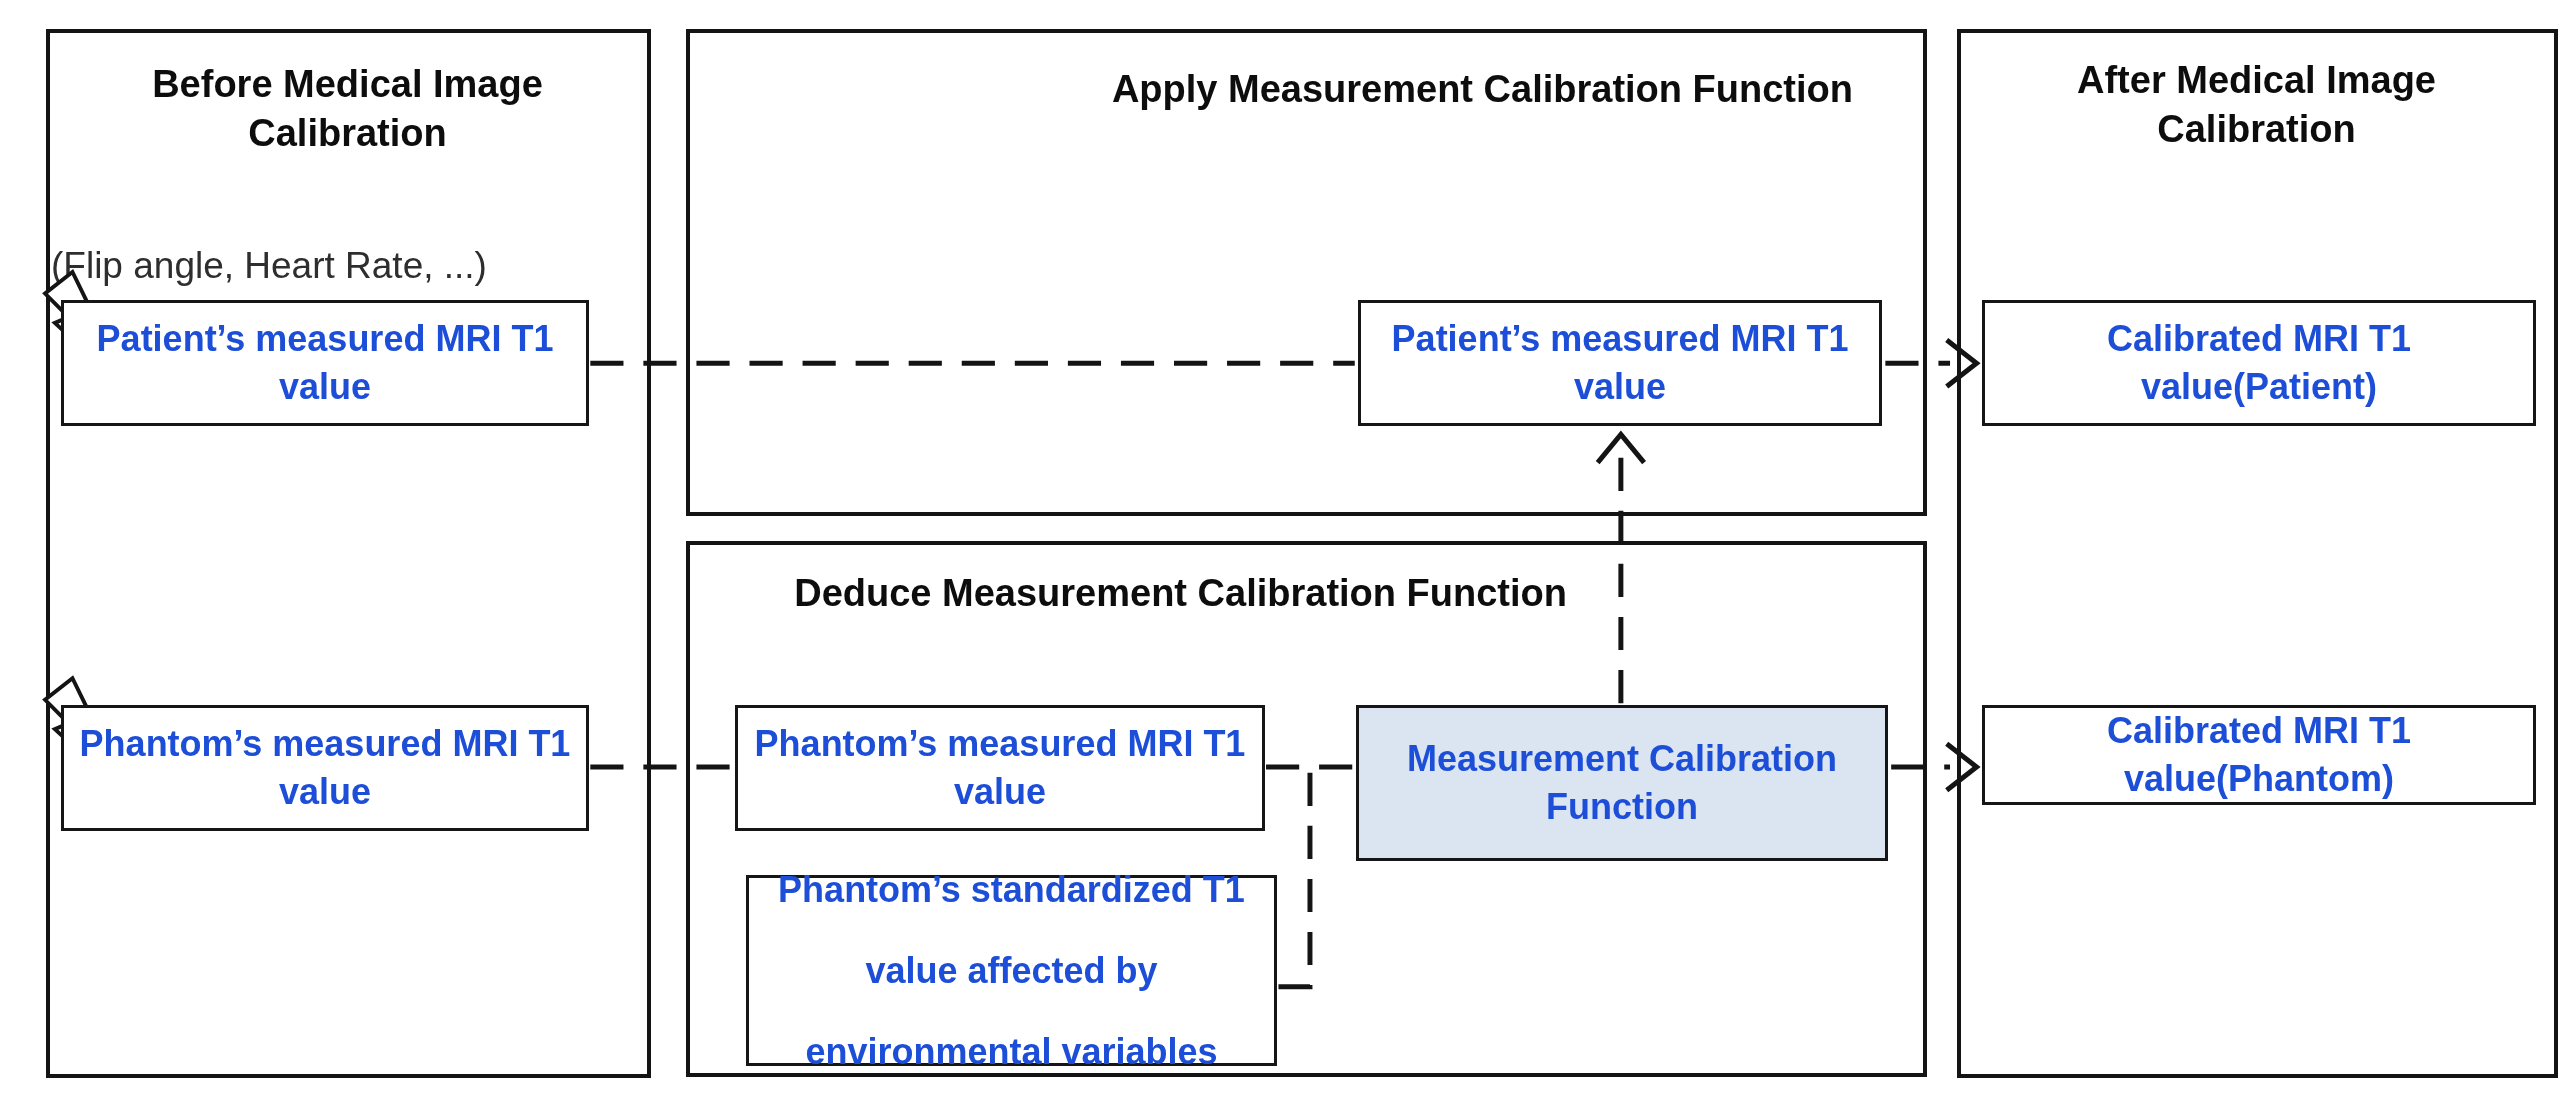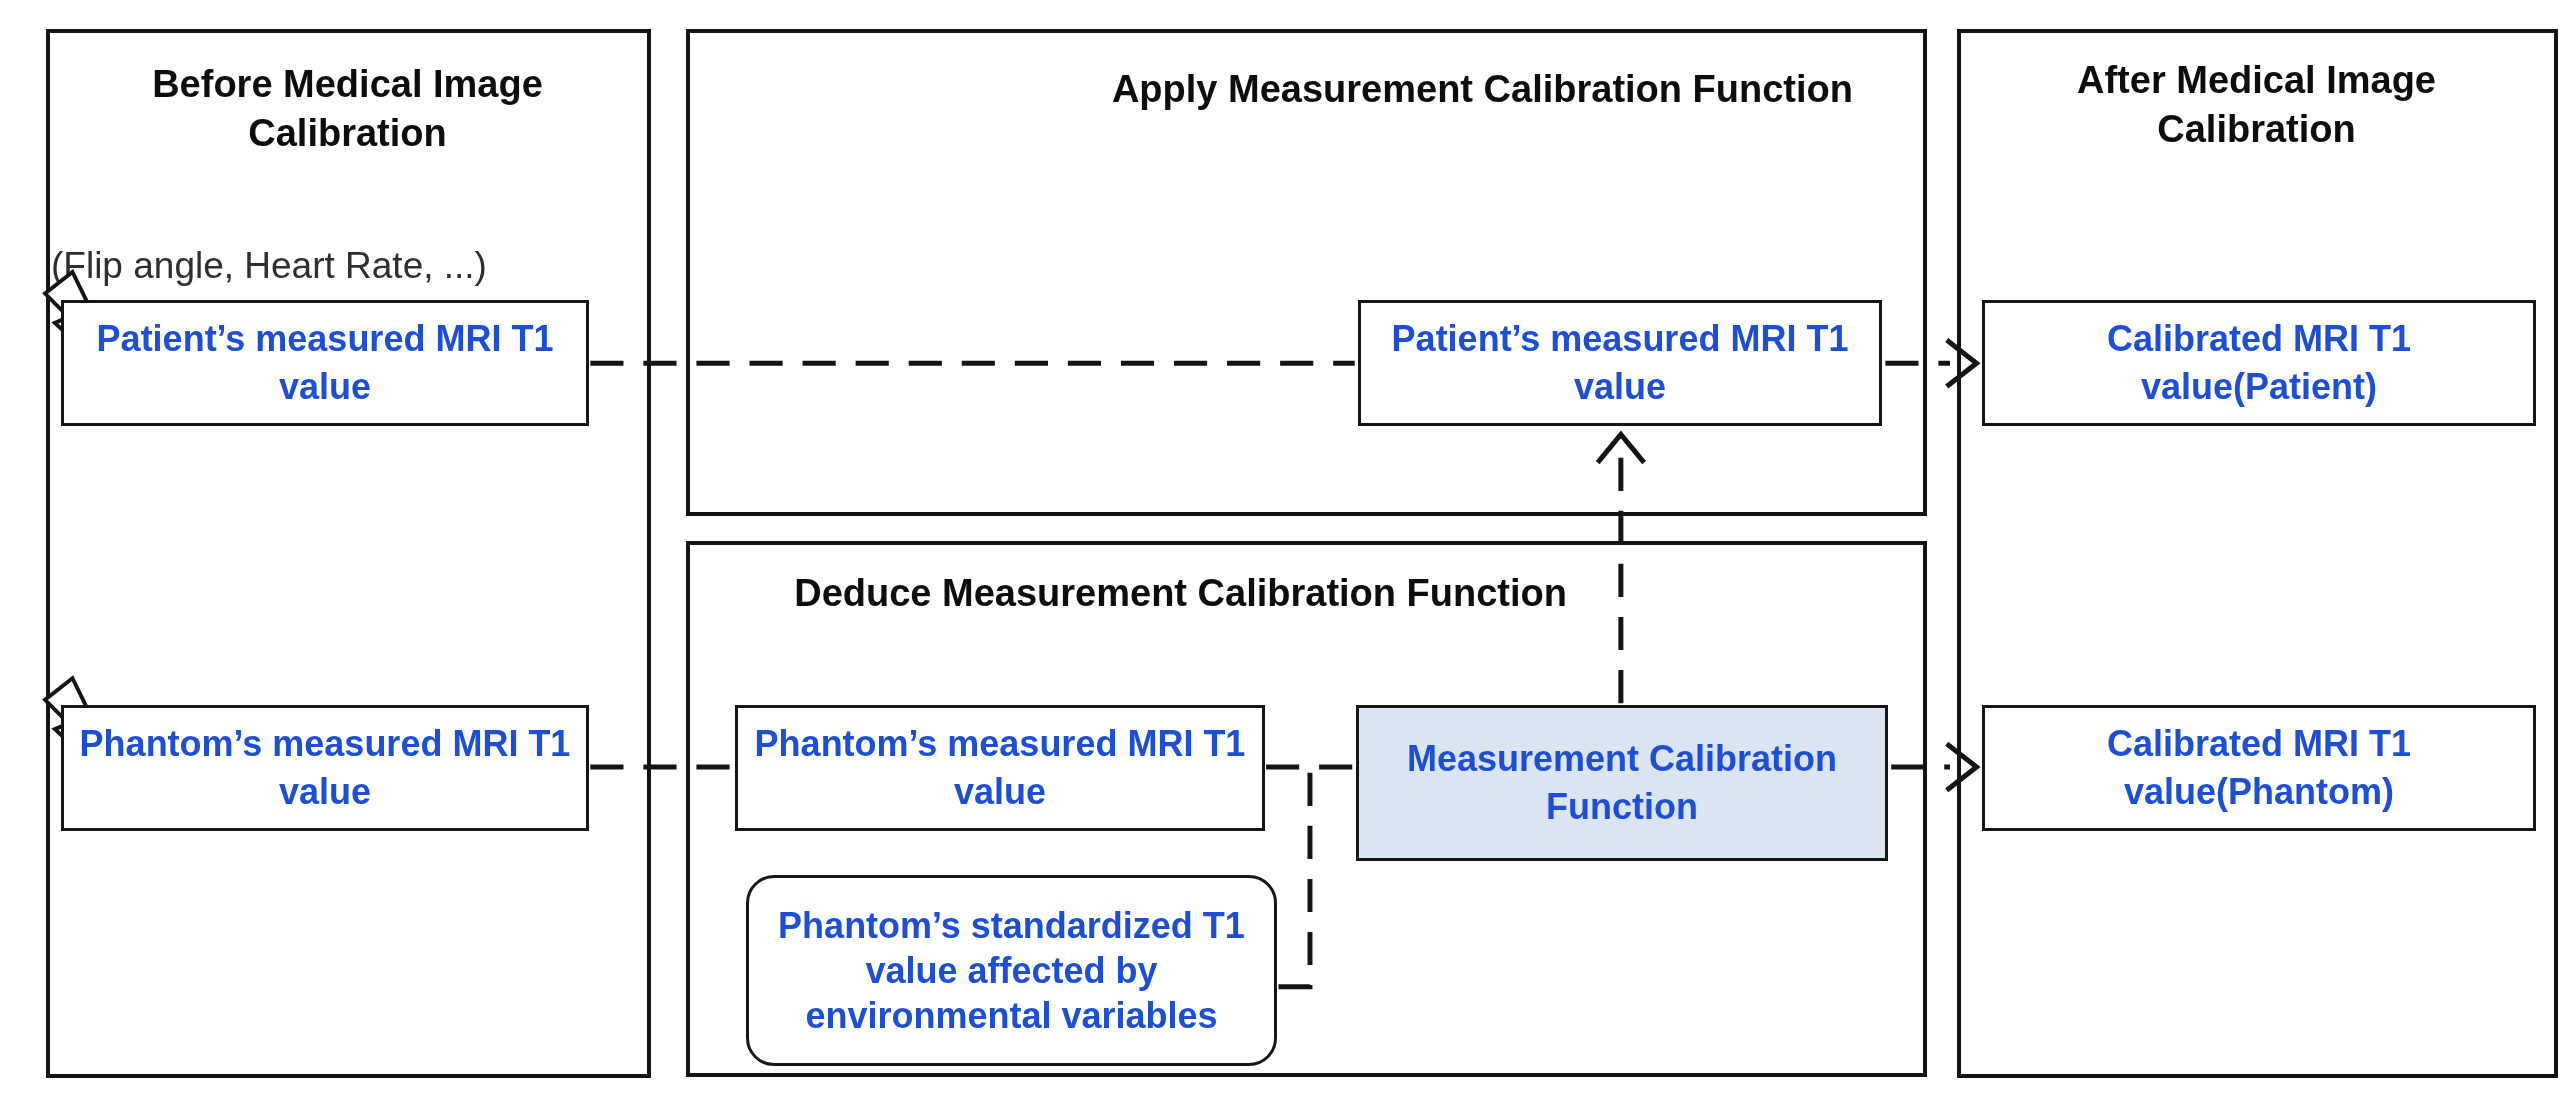--- a/index.html
+++ b/index.html
@@ -30,21 +30,21 @@
     display: flex;
     align-items: center;
     justify-content: center;
     text-align: center;
     font-weight: 700;
     font-size: 36px;
     line-height: 48px;
     color: #1d4ed8;
     padding: 0 15px;
   }
-  .node.tall { line-height: 45px; border-radius: 28px; }
+  .node.tall { line-height: 81px; }
   .title {
     position: absolute;
     font-weight: 700;
     font-size: 38px;
     line-height: 49px;
     color: #0d0d0d;
     text-align: center;
   }
   .title.left-align { text-align: right; }
   .plain {
@@ -129,18 +129,18 @@
   </div>
 
   <div class="node" style="left: 1356px; top: 705px; width: 532px; height: 156px; background: rgb(219, 229, 241);" id="function-box">
     <span>Measurement Calibration Function</span>
   </div>
 
   <div class="node" style="left:1982px; top:300px; width:554px; height:126px;">
     <span>Calibrated MRI T1 value(Patient)</span>
   </div>
 
-  <div class="node" style="left:1982px; top:705px; width:554px; height:126px;">
+  <div class="node" style="left:1982px; top:705px; width:554px; height:100px;">
     <span>Calibrated MRI T1 value(Phantom)</span>
   </div>
 
 </div>
 
 
 </body></html>

